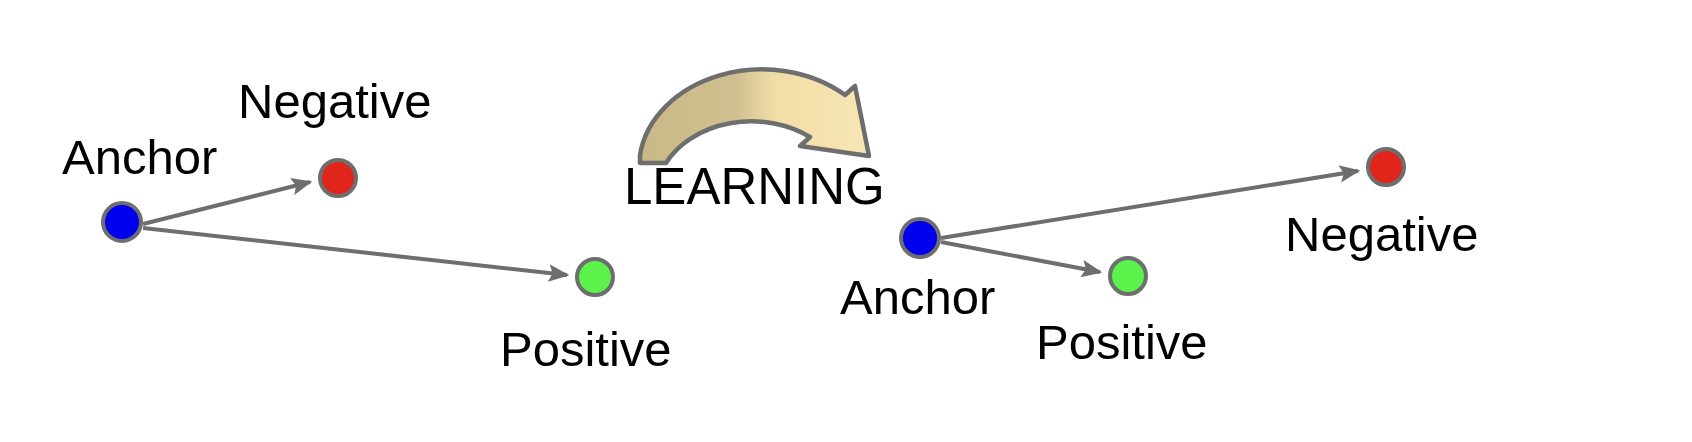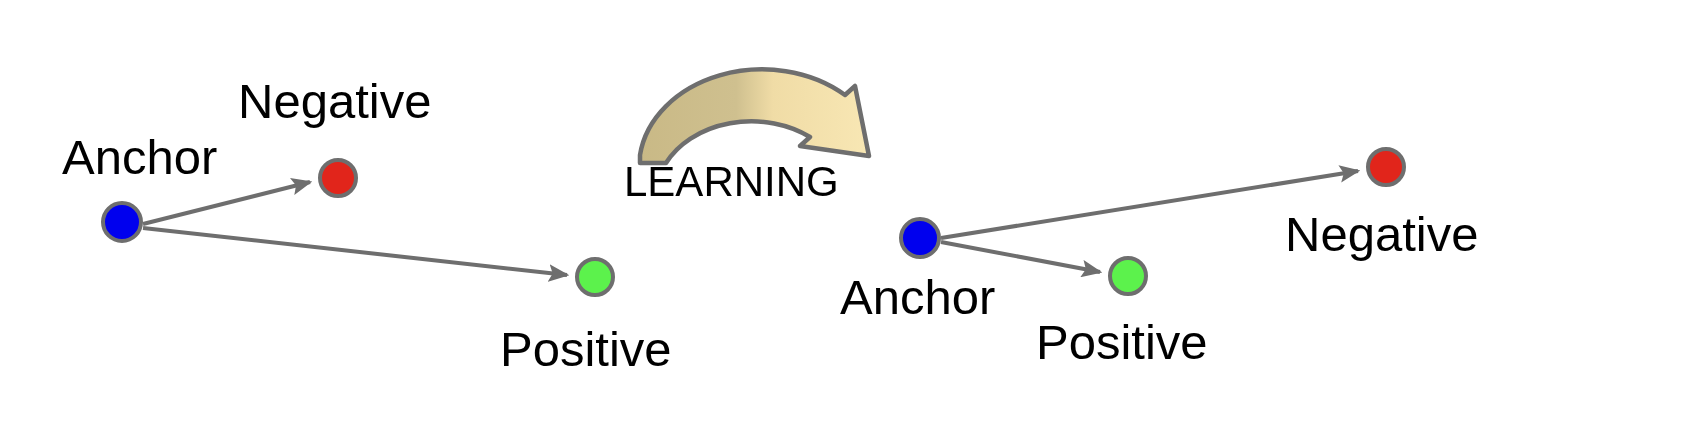--- a/index.html
+++ b/index.html
@@ -31,21 +31,21 @@
     color: #000000;
     white-space: nowrap;
     line-height: 1;
     -webkit-font-smoothing: antialiased;
   }
   .label-lg { font-size: 49px; }
   .label-learning {
     position: absolute;
     font-family: "Liberation Sans", sans-serif;
     color: #000000;
-    font-size: 42px;
+    font-size: 51px;
     white-space: nowrap;
     line-height: 1;
   }
 </style>
 </head>
 <body>
 
 <div id="canvas">
 
   <svg id="figure-svg" viewBox="0 0 1692 442">

